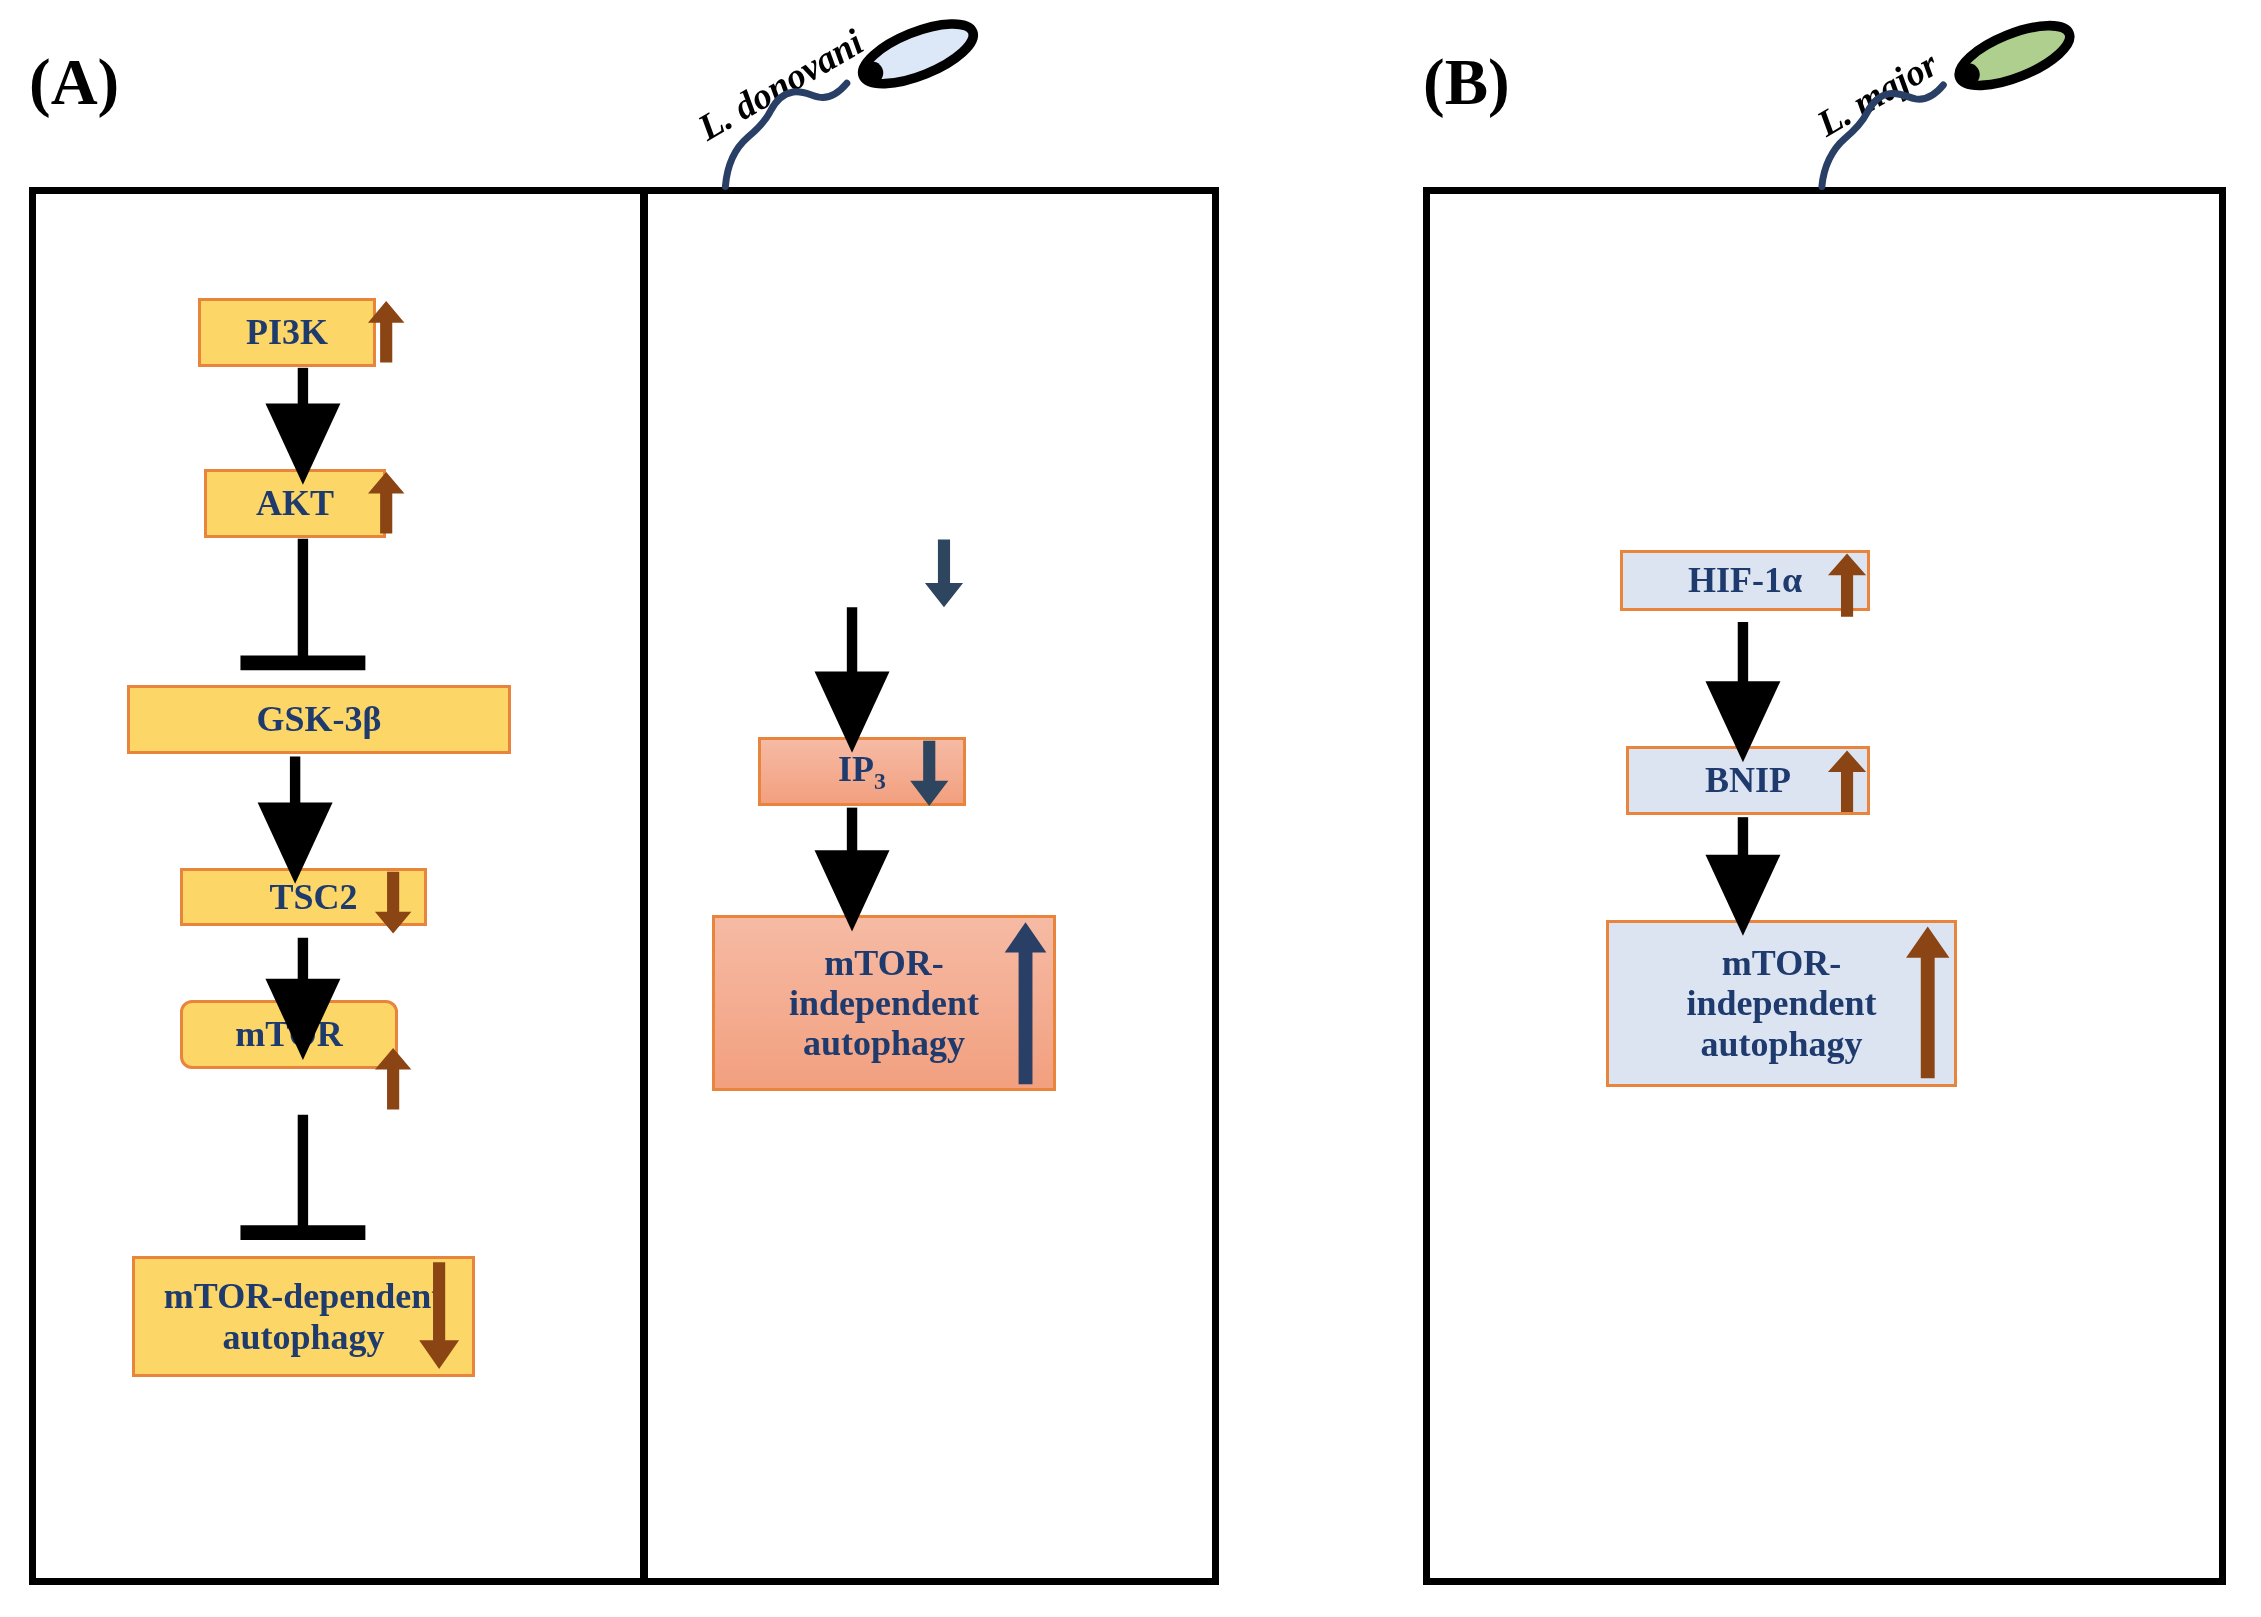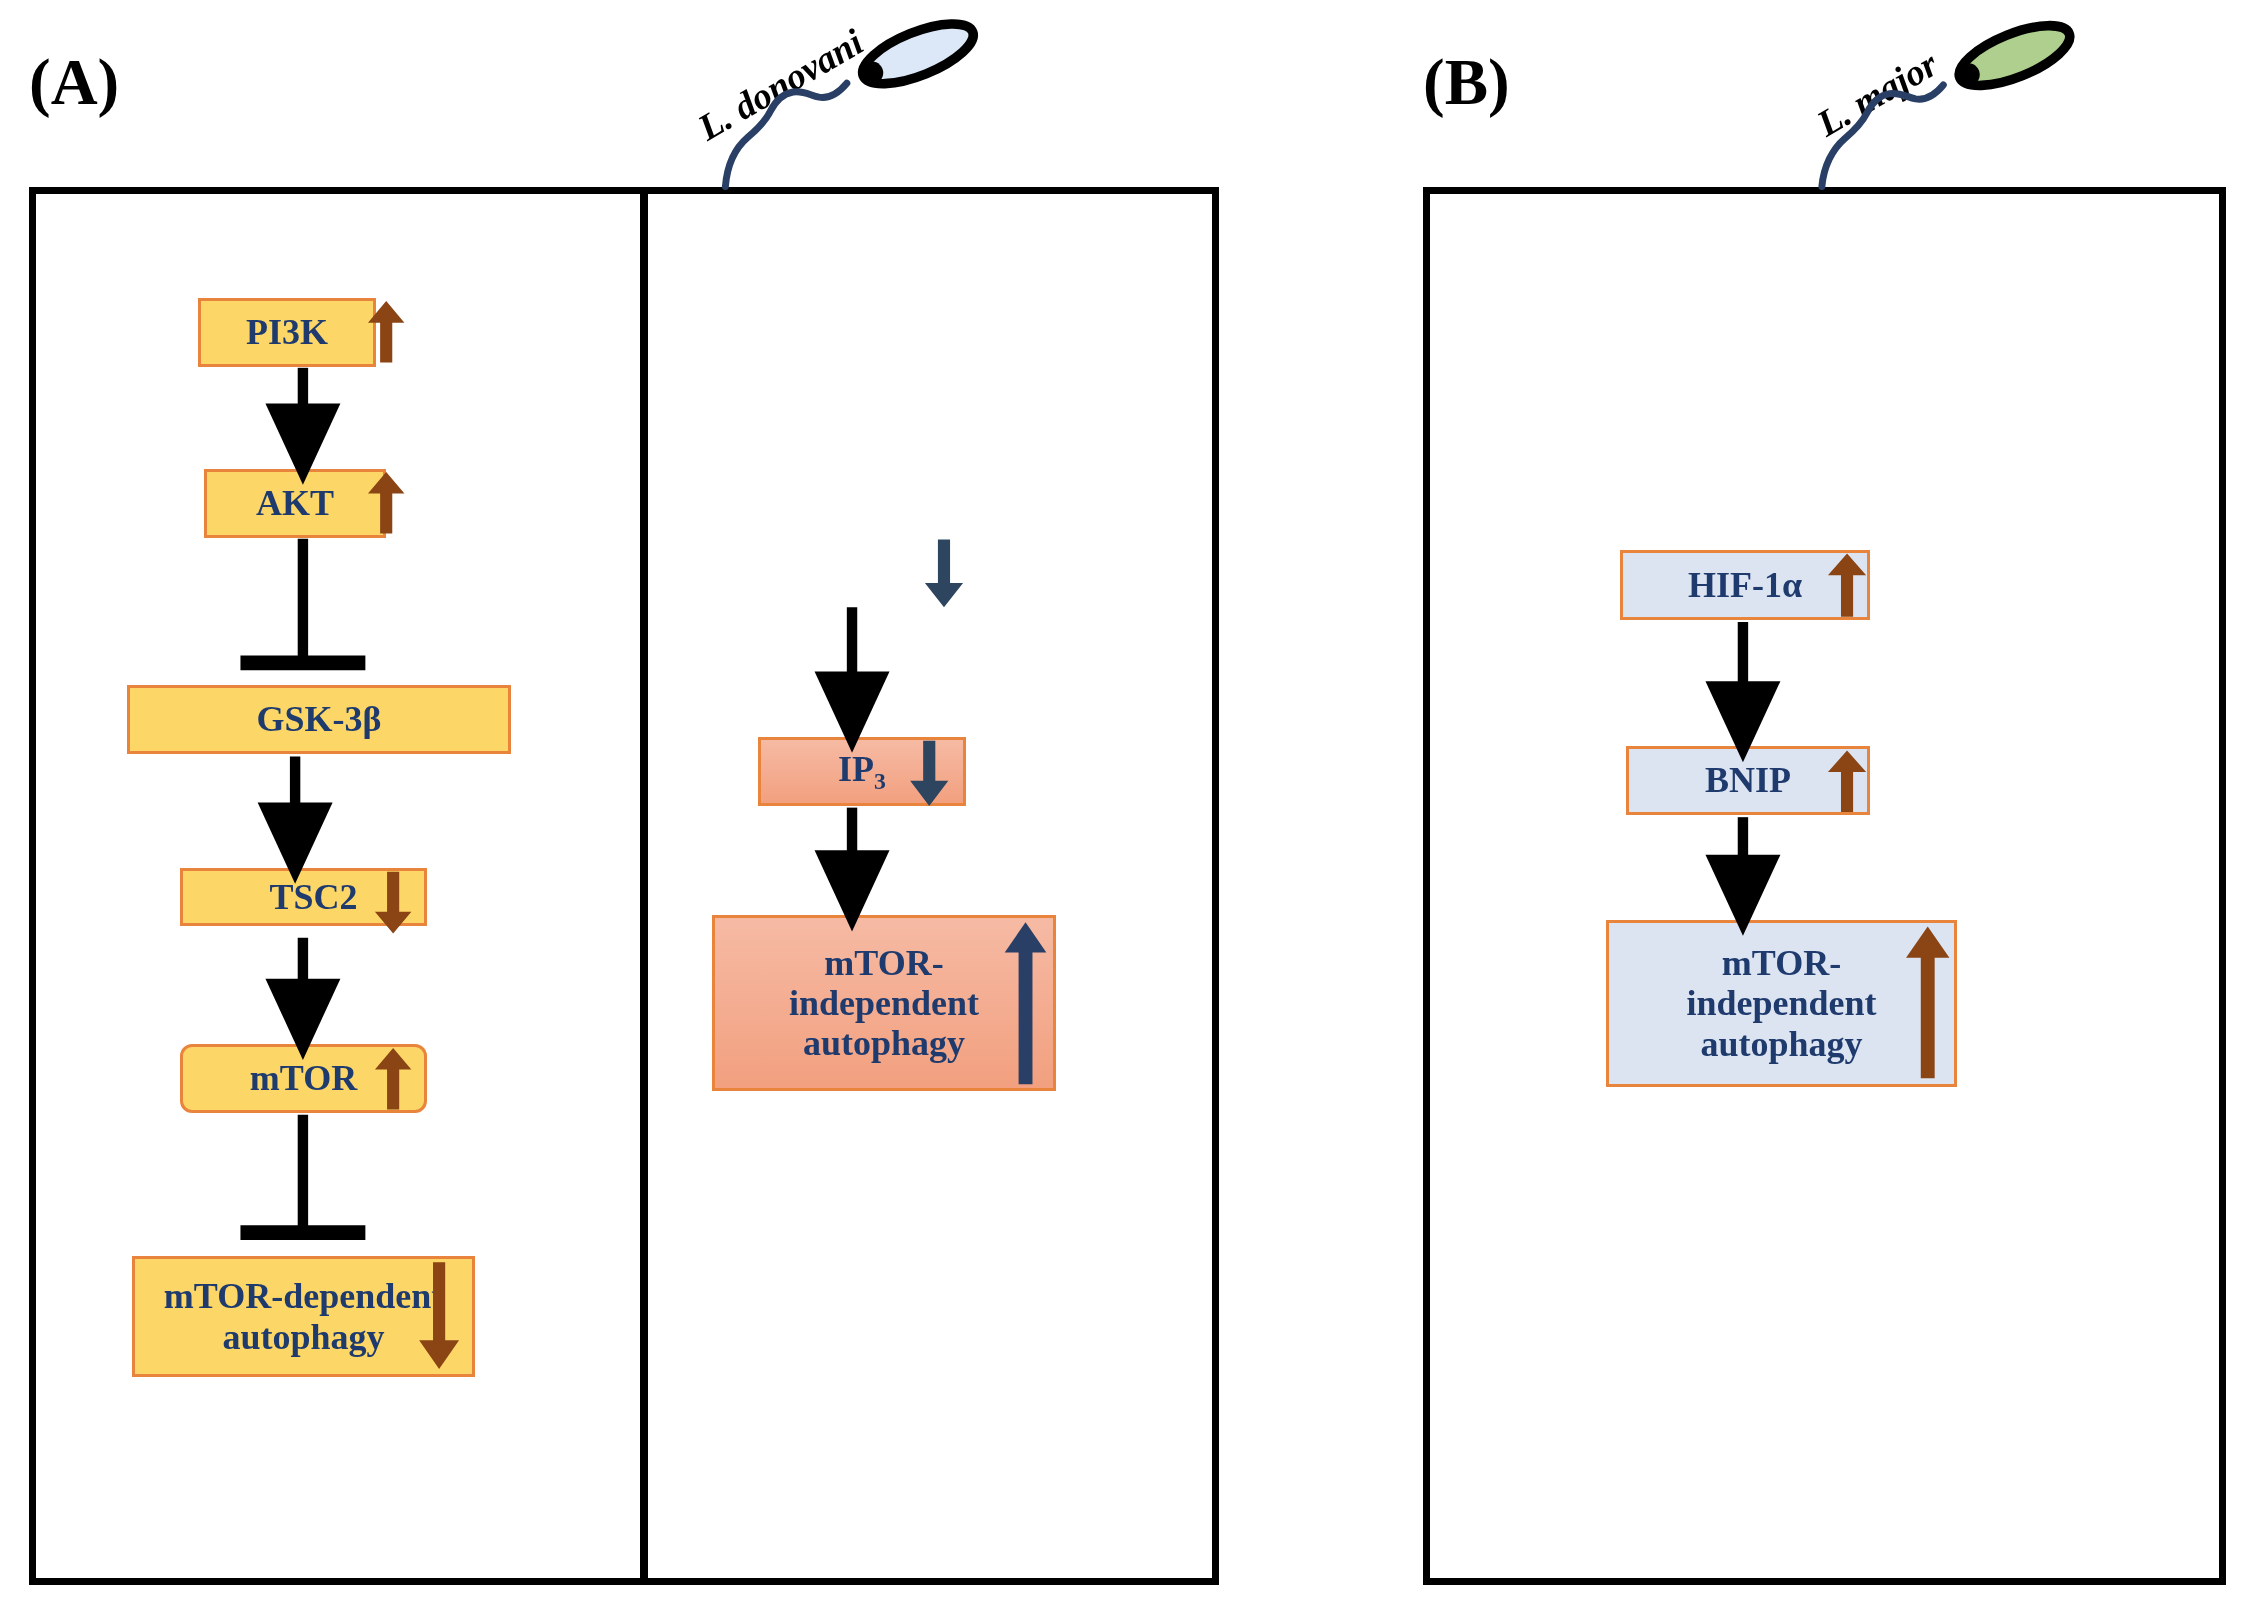--- a/index.html
+++ b/index.html
@@ -115,41 +115,41 @@
   </div>
 
   <div class="node yellow" style="left:127px; top:685px; width:384px; height:69px; font-size:36px;">
     <span class="label">GSK-3β</span>
   </div>
 
   <div class="node yellow" style="left:180px; top:868px; width:247px; height:58px; font-size:36px;padding-left:20px;">
     <span class="label">TSC2</span>
   </div>
 
-  <div class="node yellow" style="left:180px; top:1044px; width:247px; height:69px; font-size:36px;border-radius:12px;">
+  <div class="node yellow" style="left:180px; top:1000px; width:218px; height:69px; font-size:36px;border-radius:12px;">
     <span class="label">mTOR</span>
   </div>
 
   <div class="node yellow" style="left:132px; top:1256px; width:343px; height:121px; font-size:36px; flex-direction:column;">
     <span class="label">mTOR-dependent</span>
     <span class="label">autophagy</span>
   </div>
 
 
   <div class="node salmon" style="left:758px; top:737px; width:208px; height:69px; font-size:36px;">
     <span class="label"><span>IP</span><span class="sub">3</span></span>
   </div>
 
   <div class="node salmon" style="left:712px; top:915px; width:344px; height:176px; font-size:36px; flex-direction:column;">
     <span class="label">mTOR-</span>
     <span class="label">independent</span>
     <span class="label">autophagy</span>
   </div>
 
-  <div class="node blue" style="left:1620px; top:550px; width:250px; height:70px; font-size:36px;text-align:center;">
+  <div class="node blue" style="left:1620px; top:550px; width:250px; height:61px; font-size:36px;text-align:center;">
     <span class="label">HIF-1α</span>
   </div>
 
   <div class="node blue" style="left:1626px; top:746px; width:244px; height:69px; font-size:36px;">
     <span class="label">BNIP</span>
   </div>
 
   <div class="node blue" style="left:1606px; top:920px; width:351px; height:167px; font-size:36px; flex-direction:column;">
     <span class="label">mTOR-</span>
     <span class="label">independent</span>

